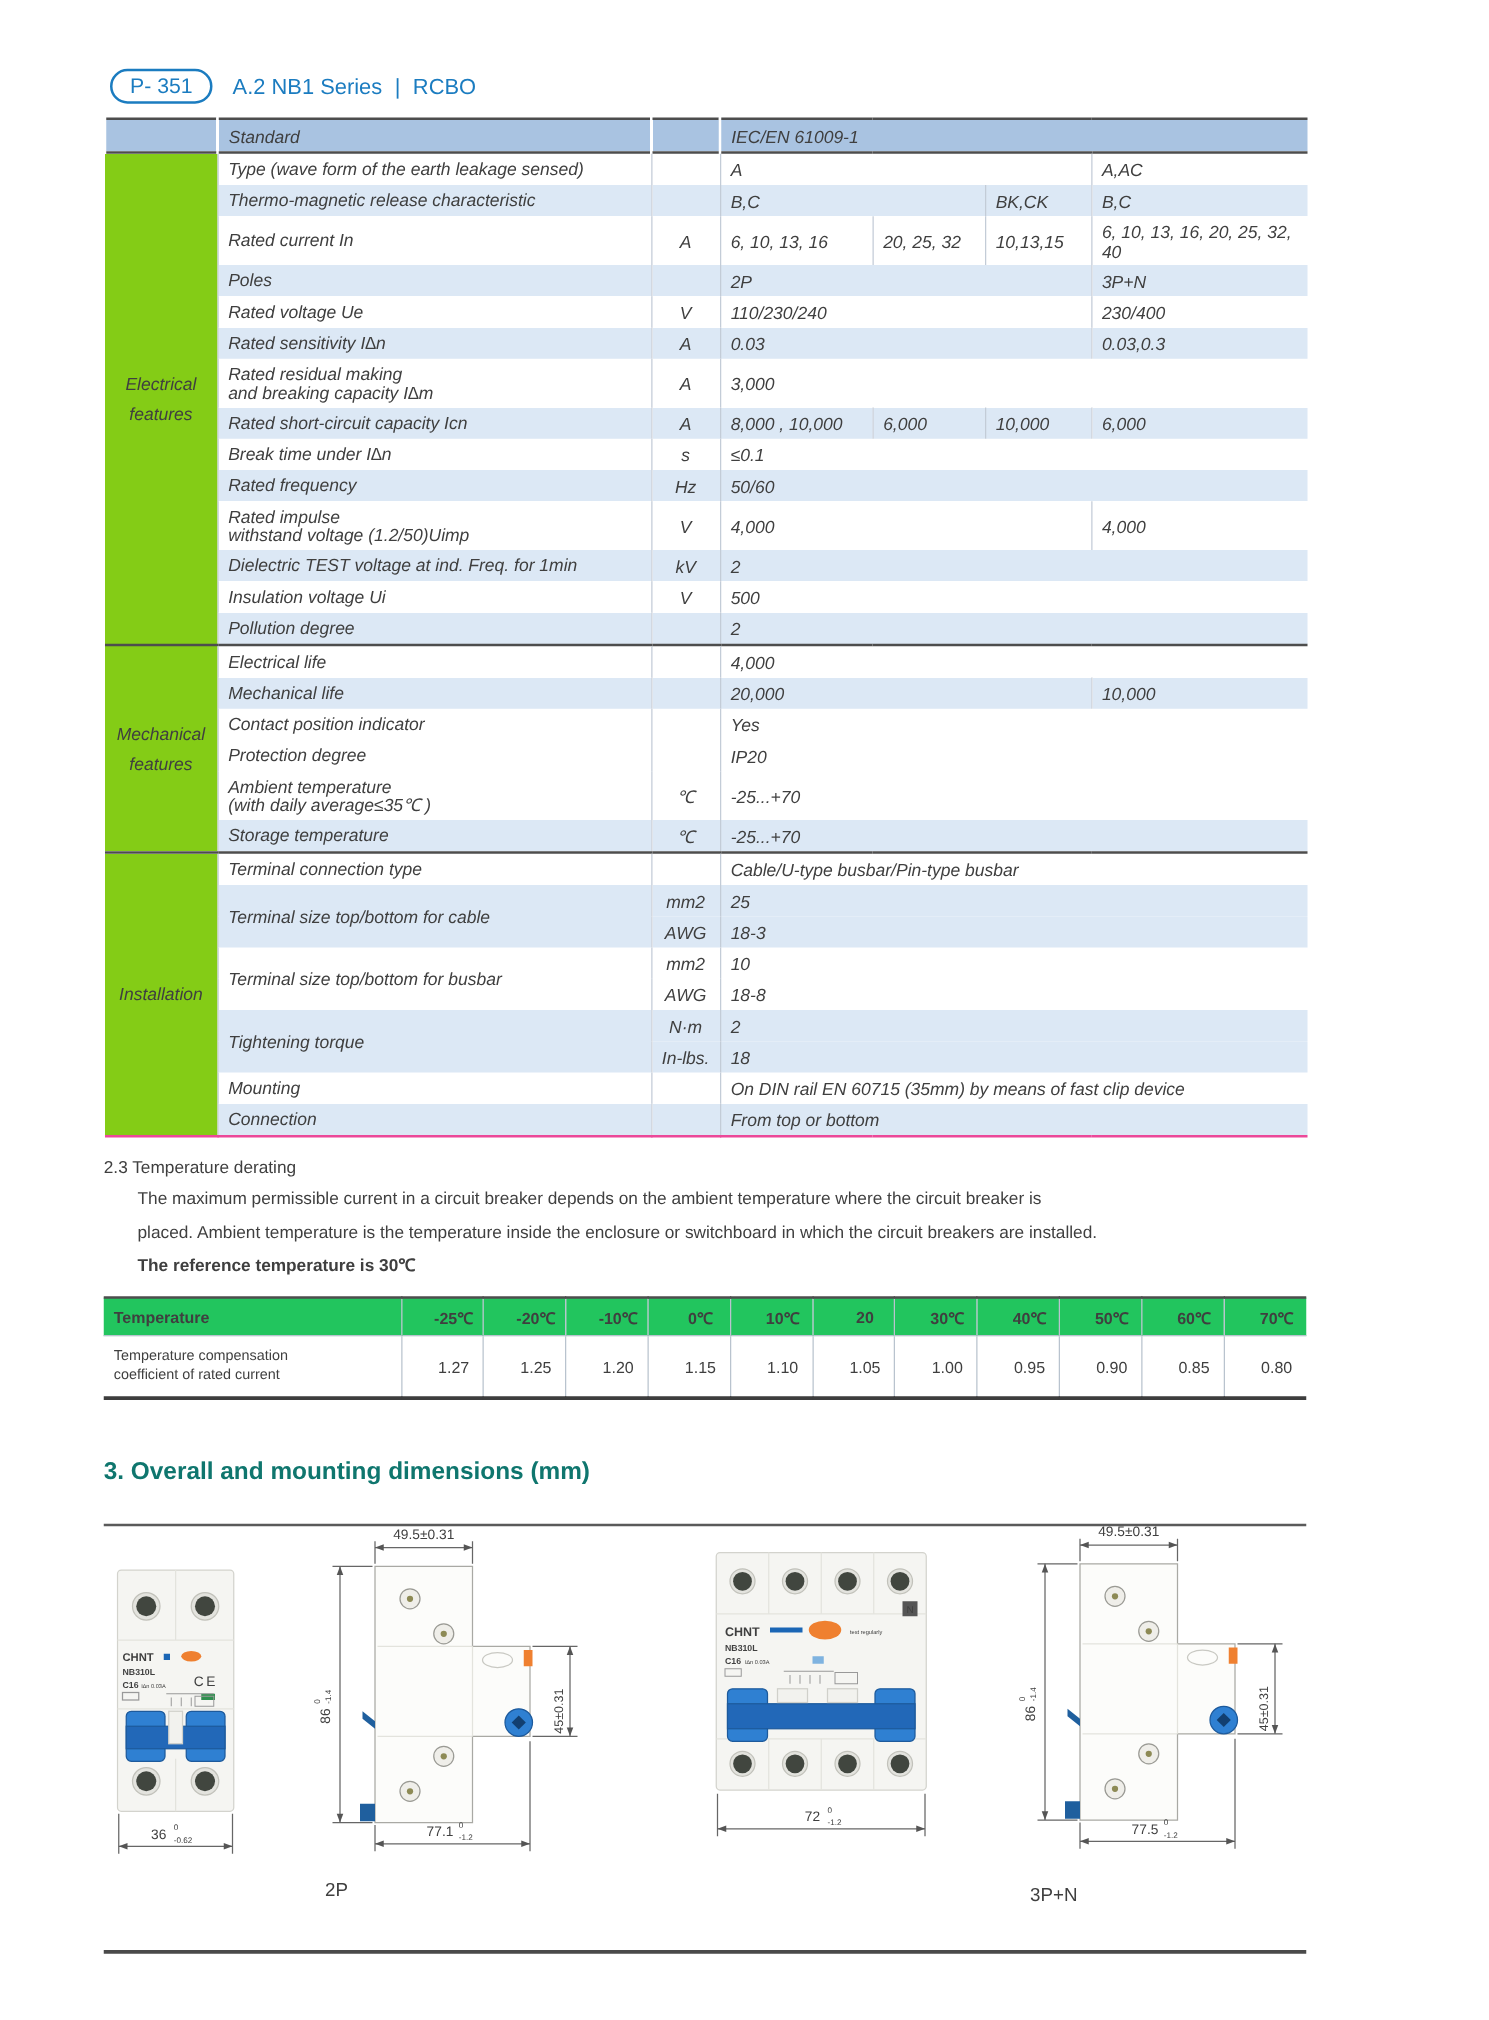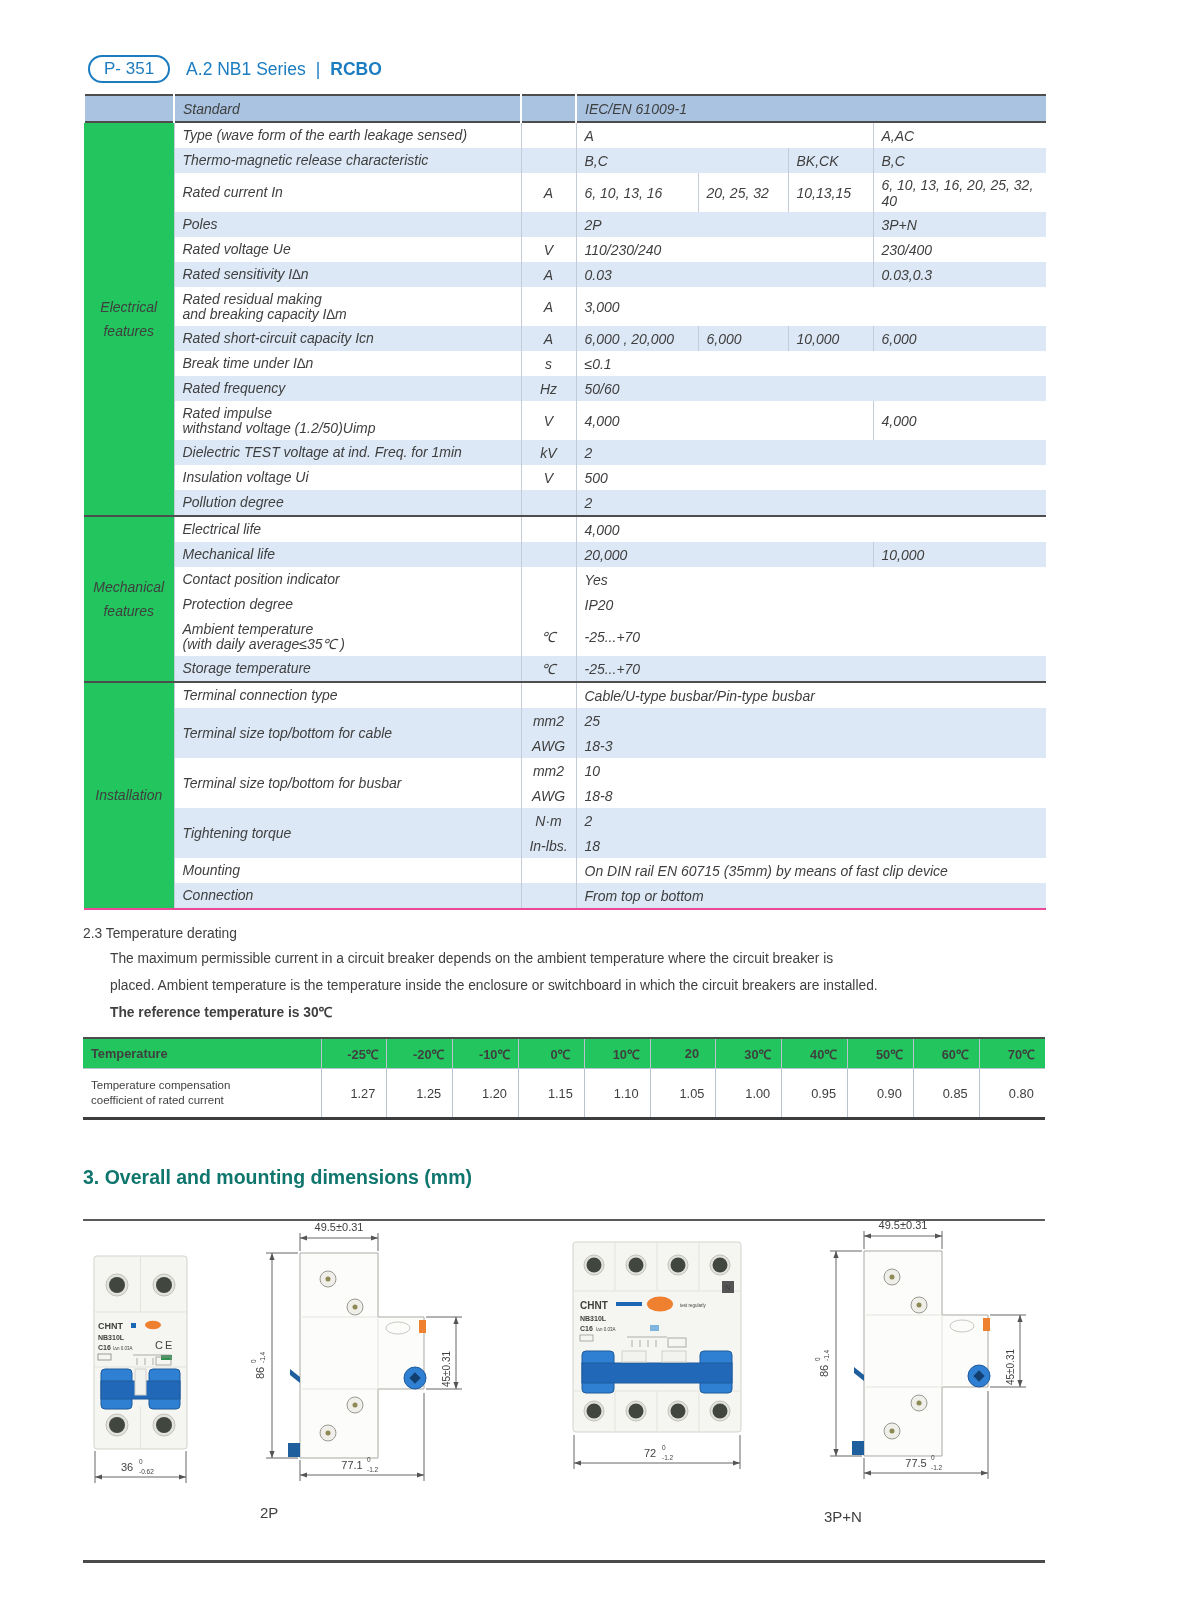--- a/index.html
+++ b/index.html
@@ -2,29 +2,29 @@
 <html><head>
 <meta charset="utf-8">
 <style>
   html,body{margin:0;padding:0;background:#fff;}
   .page{position:relative;width:1191px;height:1616px;background:#fff;overflow:hidden;
         font-family:"Liberation Sans",sans-serif;color:#3f3f3f;}
   
   .hdr{display:flex;align-items:center;gap:16px;padding-top:55px;margin-left:88px;}
   .badge{border:2px solid #1b7cc0;border-radius:16px;color:#1b7cc0;font-size:17px;padding:1px 14px;line-height:22px;}
   .ttl{font-size:17.5px;color:#1b7cc0;display:flex;gap:10px;align-items:center;}
-  .ttl .bold{font-weight:bold;}
+  .ttl .bold{font-weight:normal;}
   .sec-label{margin:24px 0 0 83px;font-size:14px;}
   
   table.spec{margin:11px 0 0 83px;width:962px;border-collapse:collapse;table-layout:fixed;
              font-size:14px;border-top:2px solid #4d4d4d;border-bottom:2px solid #ec4899;font-style:italic;}
   .spec td{height:23px;padding:1px 8px;border-left:1px solid #c3ccd7;vertical-align:middle;overflow:hidden;}
   .spec tr.tall td{height:37px;}
   .spec td div{line-height:15px;}
-  .spec td.cat{border-left:none;background:#22c55e;text-align:center;}
+  .spec td.cat{border-left:none;background:#84cc16;text-align:center;}
   .spec td.cat div{margin:9px 0;}
   .spec td.unit{padding:1px 2px;text-align:center;}
   .spec td.val{text-align:left;}
   .spec tr.shade td{background:#dce8f5;}
   .spec tr.sec-start td{border-top:2px solid #4d4d4d;}
   .spec tr.head td{background:#a9c3e1;border-left:2px solid #fff;}
   .spec tr.head td.cat{background:#a9c3e1;}
   
   .t23{margin:16px 0 0 83px;font-size:13.8px;}
   .t23-h{margin-bottom:9px;}
@@ -146,21 +146,21 @@
             <div>and breaking capacity I∆m</div>
           </td>
           <td class="unit">A</td>
           <td class="val" colspan="4">3,000</td>
         </tr>
         <tr class="shade">
           <td class="param" rowspan="1">
             <div>Rated short-circuit capacity Icn</div>
           </td>
           <td class="unit">A</td>
-          <td class="val" colspan="1">6,000 , 20,000</td>
+          <td class="val" colspan="1">8,000 , 10,000</td>
           <td class="val" colspan="1">6,000</td>
           <td class="val" colspan="1">10,000</td>
           <td class="val" colspan="1">6,000</td>
         </tr>
         <tr>
           <td class="param" rowspan="1">
             <div>Break time under I∆n</div>
           </td>
           <td class="unit">s</td>
           <td class="val" colspan="4">≤0.1</td>

